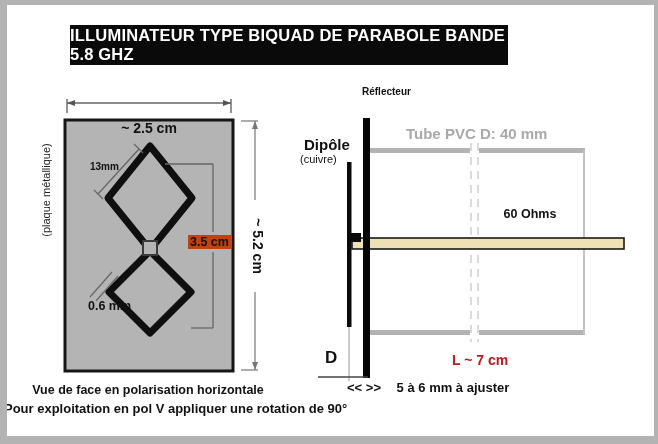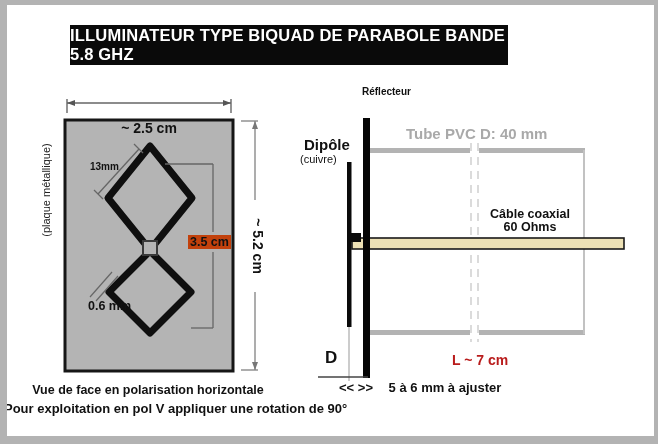--- a/index.html
+++ b/index.html
@@ -127,27 +127,26 @@
 
   <div class="lbl b" style="left:362px;top:86px;font-size:10px;">Réflecteur</div>
 
   <div class="lbl b" style="left:304px;top:136px;font-size:15px;">Dipôle</div>
 
   <div class="lbl" style="left:300px;top:153px;font-size:11px;">(cuivre)</div>
 
   <div class="lbl b it gray" style="left:406px;top:125px;font-size:15px;">Tube PVC D: 40 mm</div>
 
   <div class="lbl b center cable-label" style="left:470px;top:208px;width:120px;font-size:12.5px;">
-    <div>Câble coaxial</div>
     <div>60 Ohms</div>
   </div>
 
   <div class="lbl b it" style="left:452px;top:352px;font-size:14px;color:#b91c1c;">L ~ 7 cm</div>
 
   <div class="lbl b" style="left:325px;top:348px;font-size:17px;">D</div>
 
-  <div class="lbl b" style="left:339px;top:380px;font-size:13px;">
+  <div class="lbl b" style="left:347px;top:380px;font-size:13px;">
     <span>&lt;&lt; &gt;&gt;</span>
     <span style="margin-left:12px;">5 à 6 mm à ajuster</span>
   </div>
 
   <div class="frame"></div>
 </div>
 
 </body></html>

